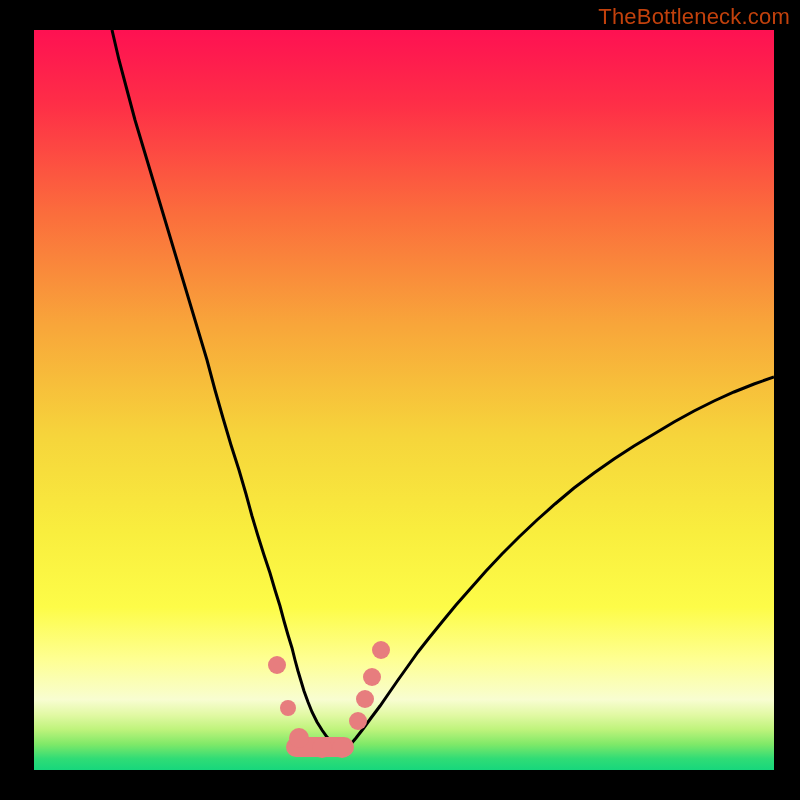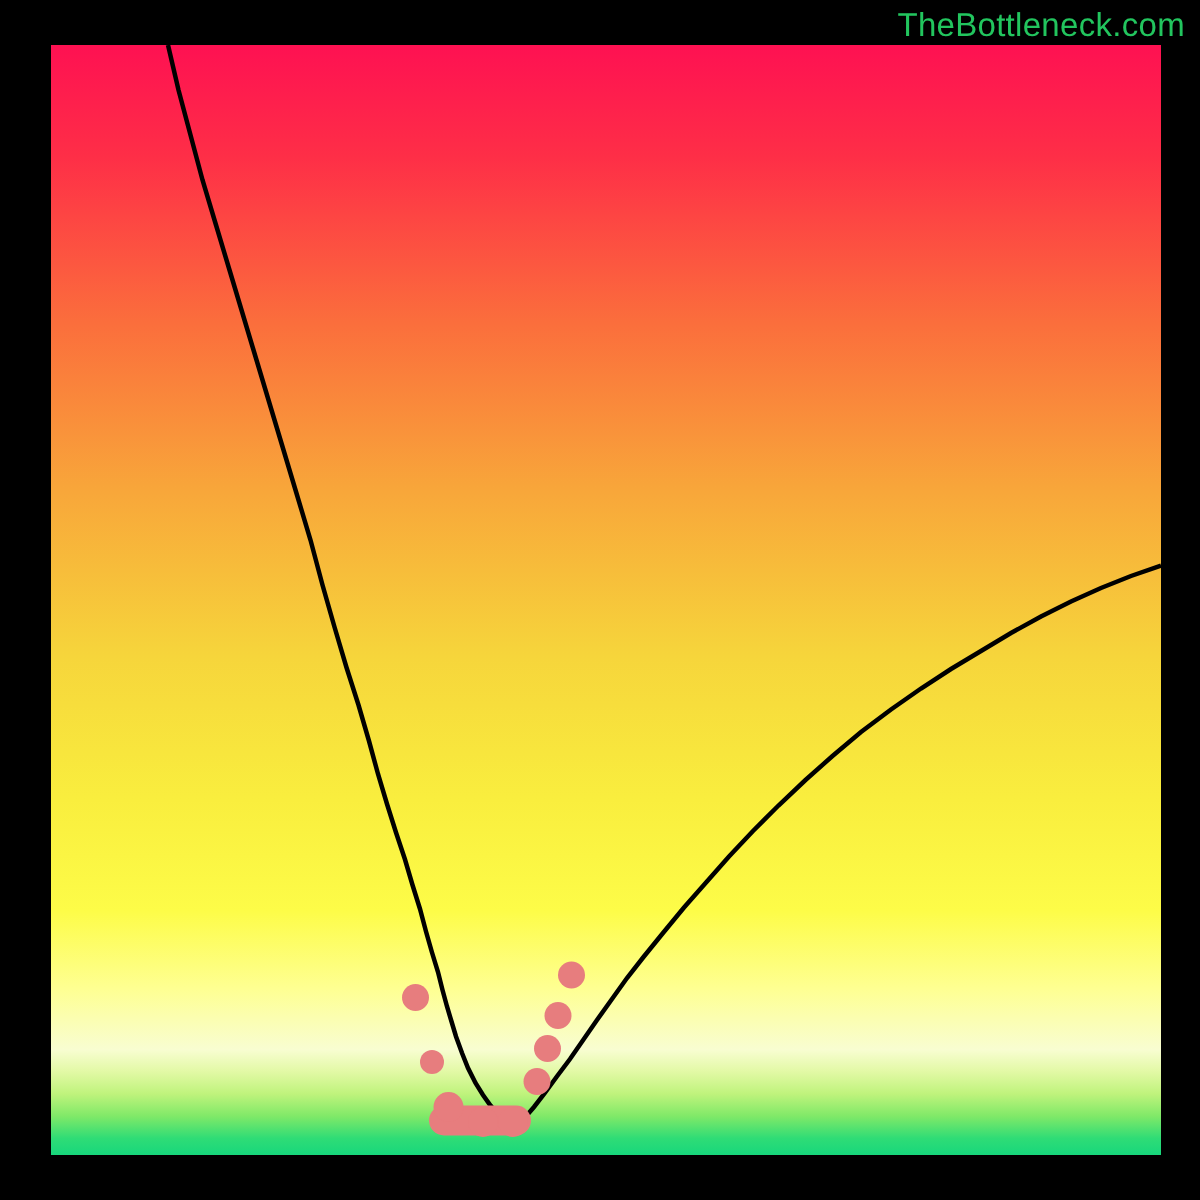--- a/index.html
+++ b/index.html
@@ -14,21 +14,21 @@
   .stage {
     position: relative;
     width: 800px;
     height: 800px;
     background: #000;
   }
   .watermark {
     position: absolute;
     top: 4px;
     right: 10px;
-    color: #22c55e;
+    color: #c2410c;
     font-size: 22px;
     font-weight: 500;
     letter-spacing: 0.2px;
     z-index: 20;
   }
   .plot {
     position: absolute;
     left: 34px;
     top: 30px;
     width: 740px;

